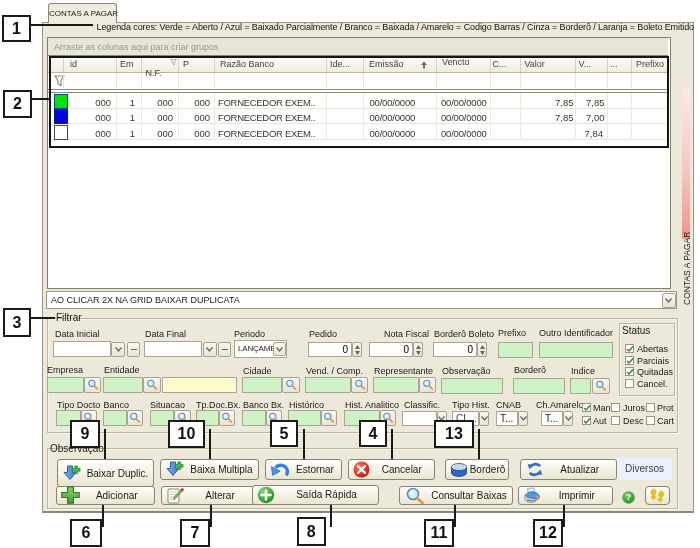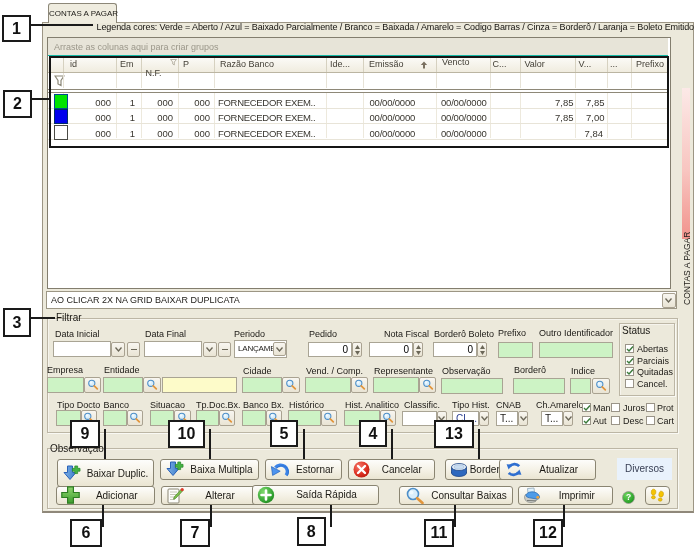--- a/index.html
+++ b/index.html
@@ -479,21 +479,21 @@
 <div class="ab btn" style="left:444.5px;top:459px;width:64px;height:21px">
     <svg width="18" height="15" viewBox="0 0 18 15" style="margin-left:4px;flex:none">
       <ellipse cx="9" cy="11" rx="7.5" ry="3.5" fill="#2E68BE" stroke="#1D4585" stroke-width="0.8"></ellipse>
       <rect x="1.5" y="5" width="15" height="6" fill="#2E68BE" stroke="none"></rect>
       <path d="M1.5 5 v6 M16.5 5 v6" stroke="#1D4585" stroke-width="0.8"></path>
       <ellipse cx="9" cy="5" rx="7.5" ry="3.5" fill="#E8F1FA" stroke="#1D4585" stroke-width="0.8"></ellipse>
       <ellipse cx="9" cy="5" rx="5" ry="2.2" fill="#C8DCF0" stroke="#9DB8D8" stroke-width="0.6"></ellipse>
     </svg>
     <span class="t">Borderô</span>
   </div>
-<div class="ab btn" style="left:499px;top:459px;width:96.5px;height:21px">
+<div class="ab btn" style="left:520px;top:459px;width:96.5px;height:21px">
     <svg width="18" height="17" viewBox="0 0 18 17" style="margin-left:5px;flex:none">
       <g stroke="#2F6FD0" stroke-width="2.6" fill="none">
         <path d="M14.2 5.2 A6 6 0 0 0 4.6 5.8"></path>
         <path d="M3.8 11.8 A6 6 0 0 0 13.4 11.2"></path>
       </g>
       <g fill="#2F6FD0" stroke="none">
         <path d="M1.6 3.2 L7.4 3.6 L3.6 8.4 Z"></path>
         <path d="M16.4 13.8 L10.6 13.4 L14.4 8.6 Z"></path>
       </g>
     </svg>

